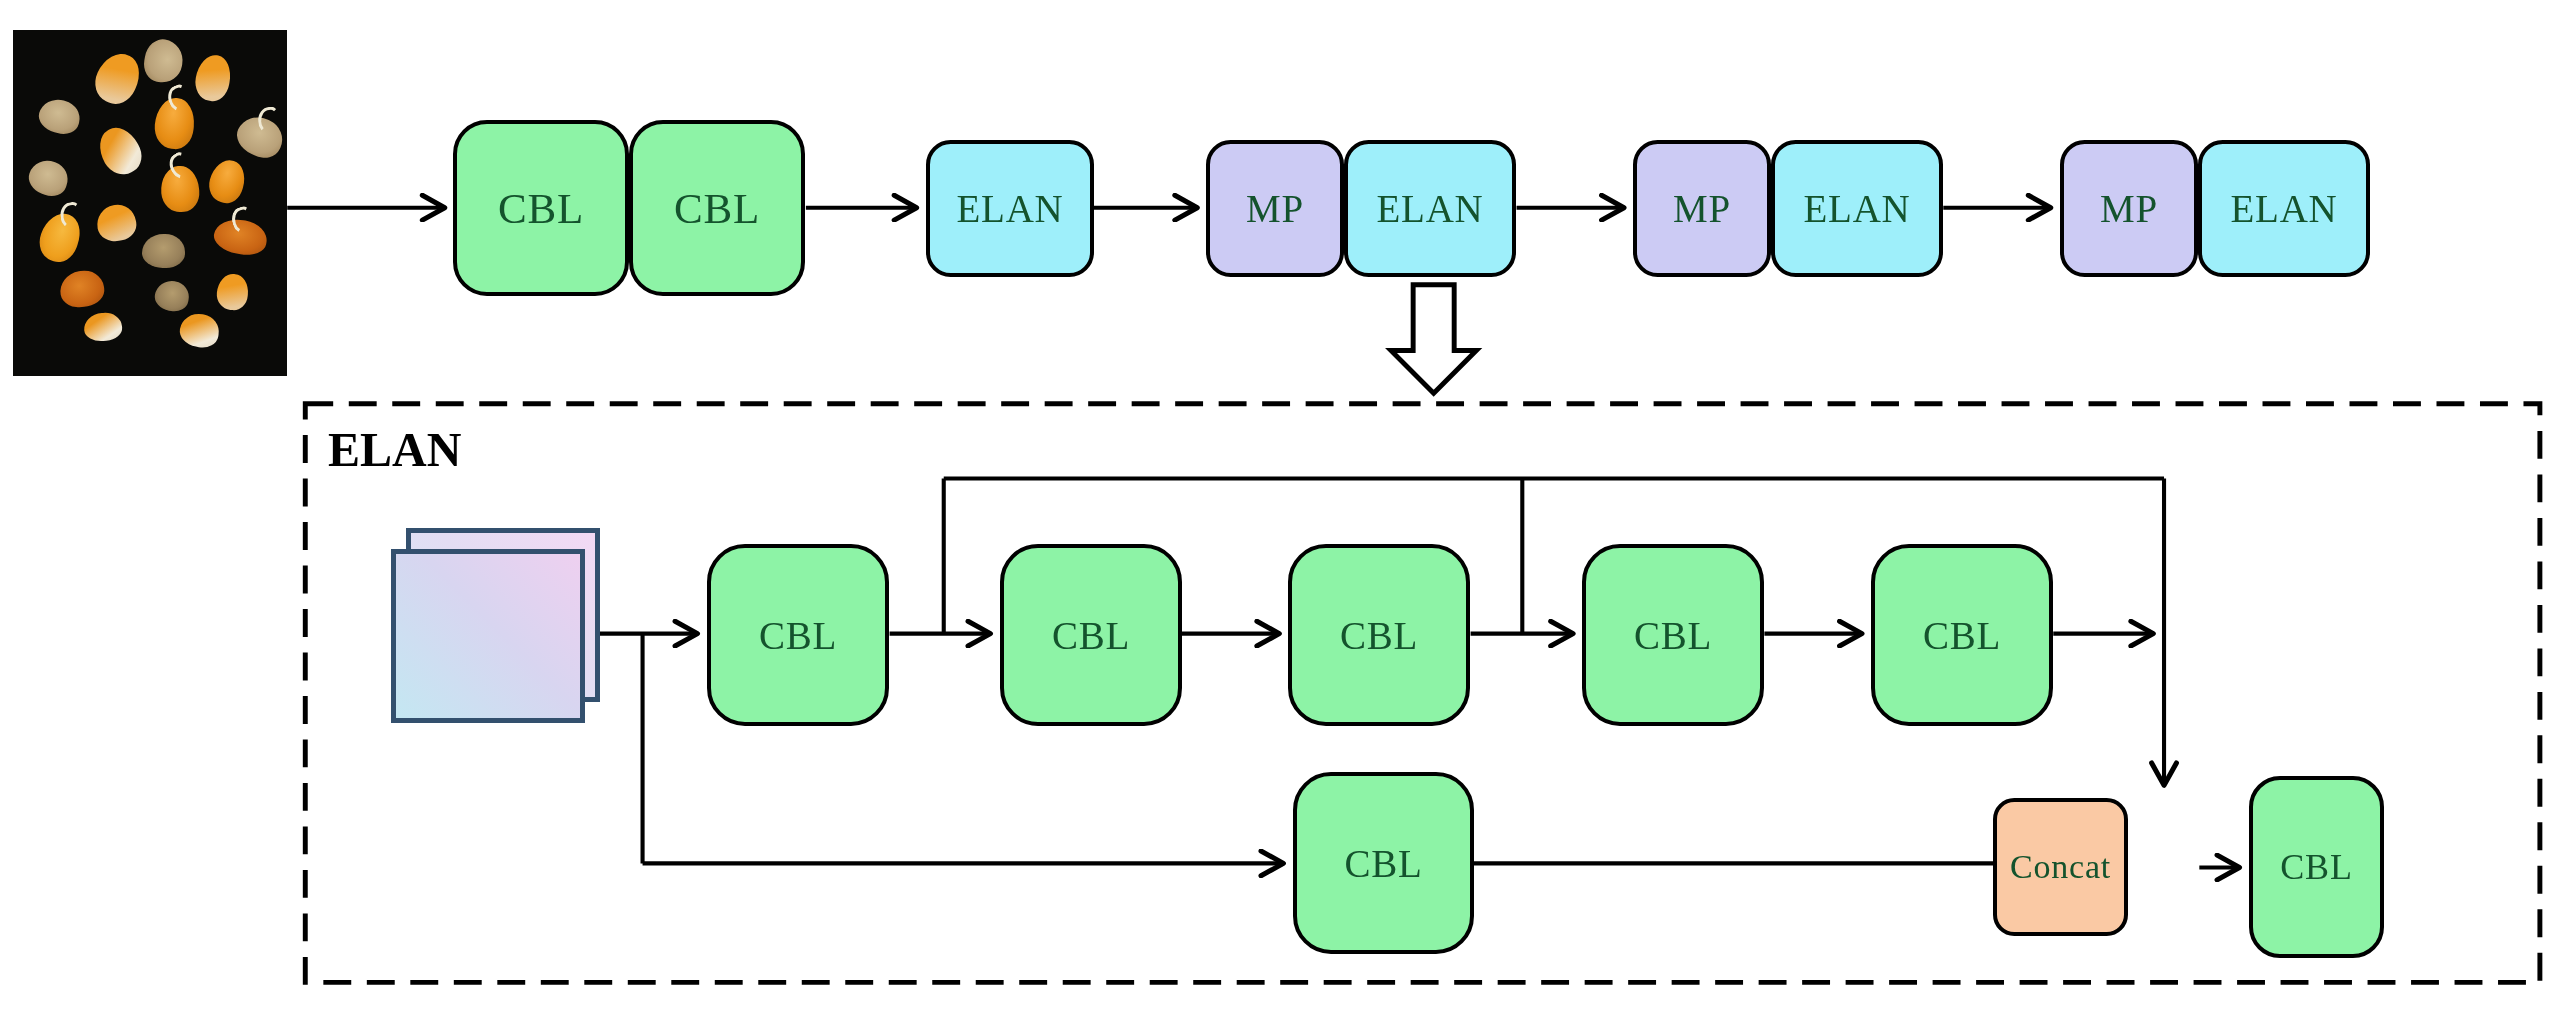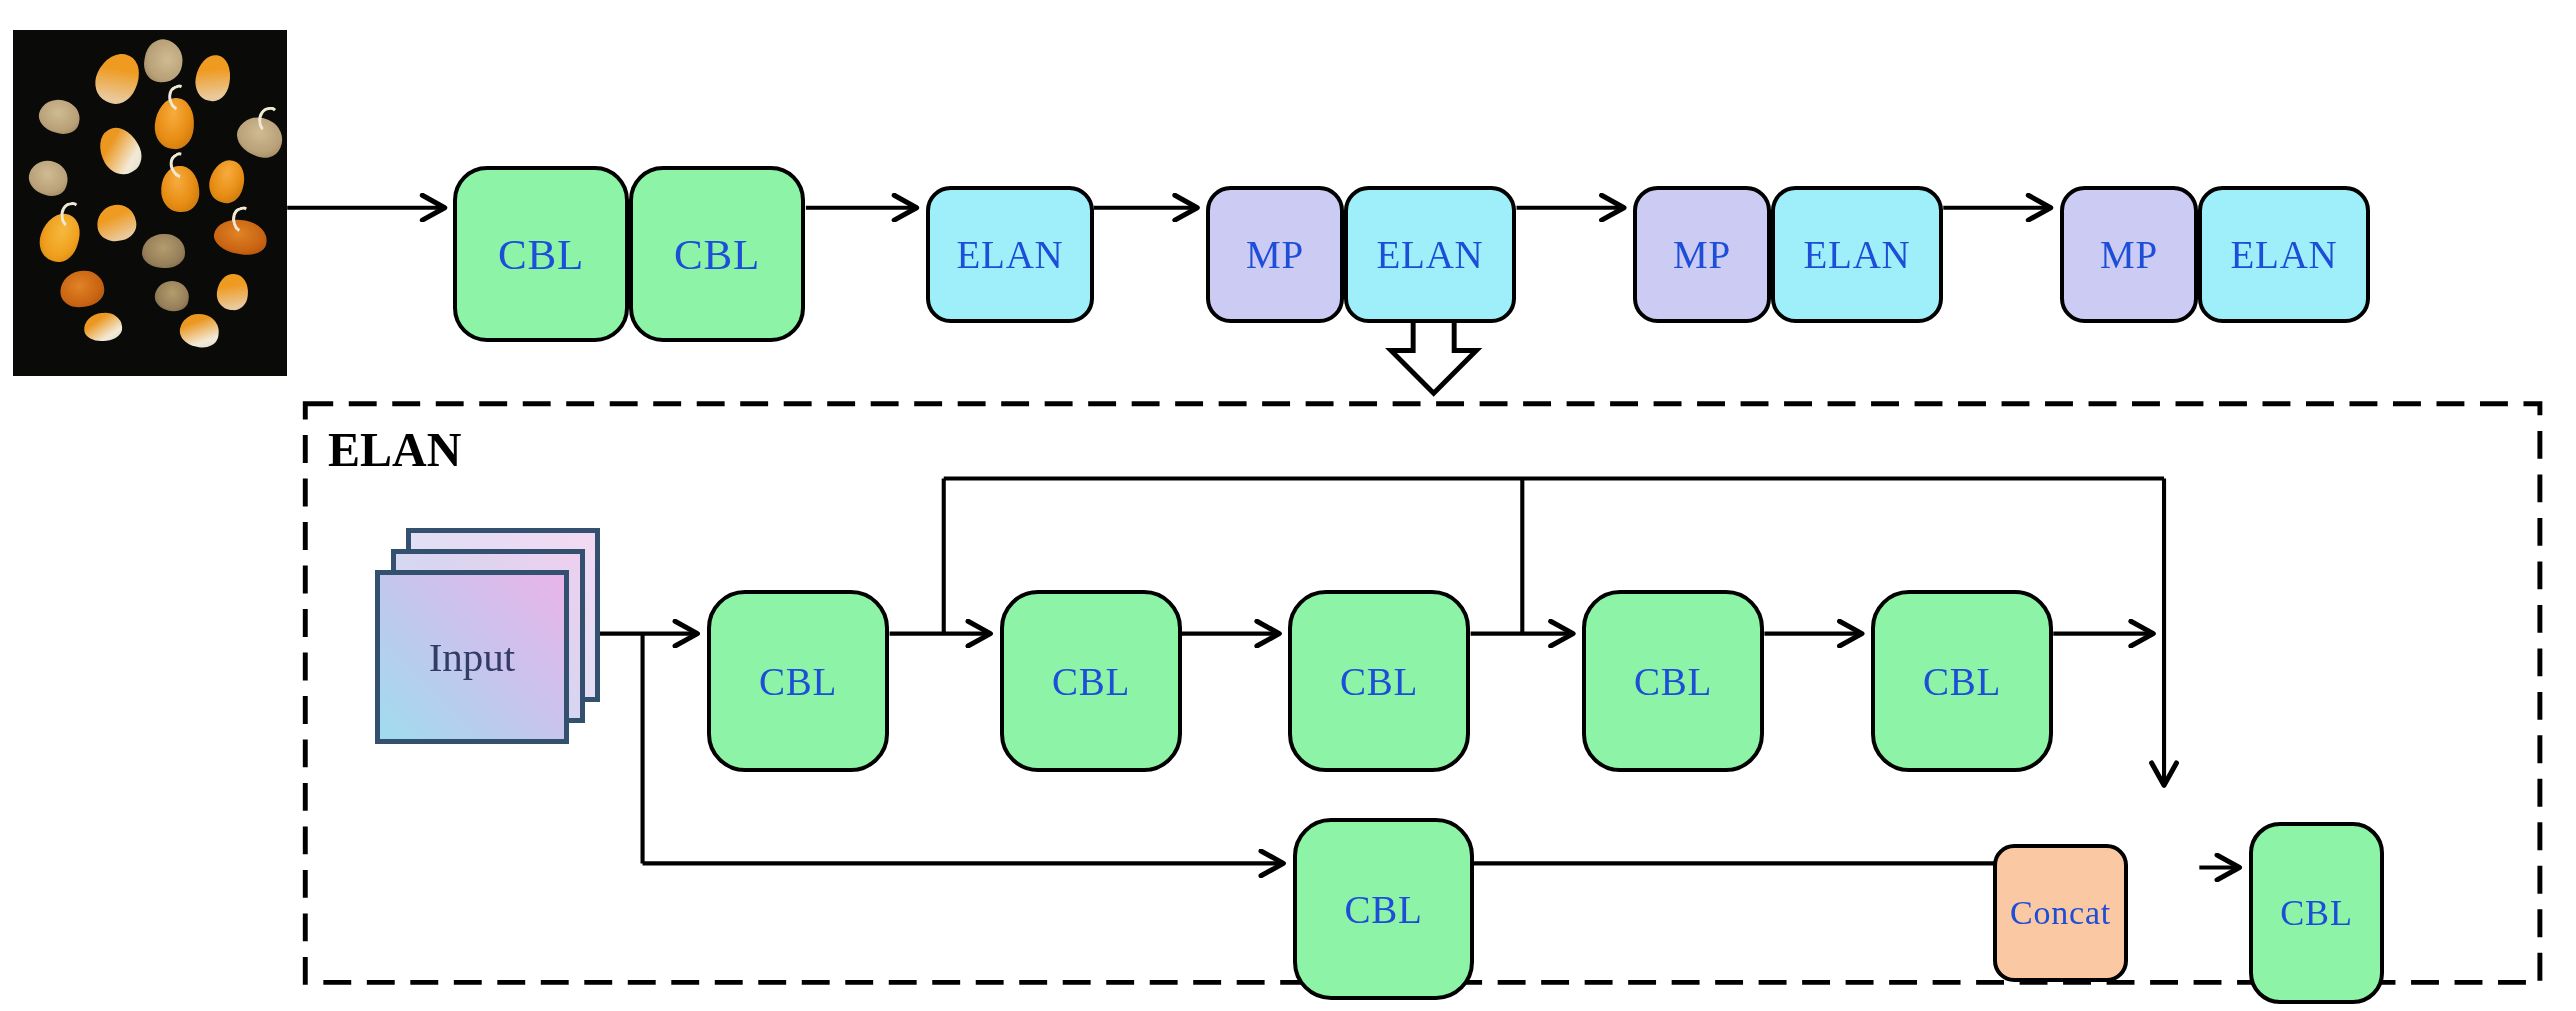--- a/index.html
+++ b/index.html
@@ -23,22 +23,22 @@
   .k-sprout .body::before{
     content:'';position:absolute;width:14.8px;height:19.7px;top:-13px;left:28%;
     border:3.3px solid #efe9d4;border-color:#efe9d4 transparent transparent #efe9d4;
     border-radius:60% 40% 50% 50%;transform:rotate(-28deg);
   }
   .kernel .body{position:relative;}
 
   
   .block{
     position:absolute;display:flex;align-items:center;justify-content:center;
-    border:4.1px solid #000;color:#1d4ed8;box-sizing:border-box;background:#fff;
-    line-height:1;letter-spacing:0.8px;margin-top:46px;
+    border:4.1px solid #000;color:#14532d;box-sizing:border-box;background:#fff;
+    line-height:1;letter-spacing:0.8px;
   }
   .cbl-top {background:var(--cbl,#8df3a6);border-radius:34px;font-size:43px;}
   .elan-top{background:var(--elan,#9eeffa);border-radius:24.6px;font-size:39px;}
   .mp-top  {background:var(--mp,#cccbf4);border-radius:24.6px;font-size:39px;}
   .cbl-det {background:var(--cbl,#8df3a6);border-radius:38px;font-size:39px;}
   .concat  {background:var(--concat,#fac9a4);border-radius:21.3px;font-size:34px;}
   .cbl-out {background:var(--cbl,#8df3a6);border-radius:31px;font-size:36px;}
 
   .elan-title{
     position:absolute;left:328px;top:422px;font-size:48px;font-weight:bold;color:#000;
@@ -156,23 +156,20 @@
   <div class="block elan-top" style="left:1344px;top:140px;width:172px;height:137px">ELAN</div>
   <div class="block mp-top" style="left:1633px;top:140px;width:138px;height:137px">MP</div>
   <div class="block elan-top" style="left:1771px;top:140px;width:172px;height:137px">ELAN</div>
   <div class="block mp-top" style="left:2060px;top:140px;width:138px;height:137px">MP</div>
   <div class="block elan-top" style="left:2198px;top:140px;width:172px;height:137px">ELAN</div>
 
   <div class="elan-title">ELAN</div>
 
   <div class="inp-sq inp-back"></div>
   <div class="inp-sq inp-mid"></div>
-  <div class="inp-sq inp-front">
-    <span>Input</span>
-  </div>
 
   <div class="block cbl-det" style="left:707px;top:544px;width:182px;height:182px">CBL</div>
   <div class="block cbl-det" style="left:1000px;top:544px;width:182px;height:182px">CBL</div>
   <div class="block cbl-det" style="left:1288px;top:544px;width:182px;height:182px">CBL</div>
   <div class="block cbl-det" style="left:1582px;top:544px;width:182px;height:182px">CBL</div>
   <div class="block cbl-det" style="left:1871px;top:544px;width:182px;height:182px">CBL</div>
 
   <div class="block cbl-det" style="left:1293px;top:772px;width:181px;height:182px">CBL</div>
   <div class="block concat" style="left:1993px;top:798px;width:135px;height:138px">Concat</div>
   <div class="block cbl-out" style="left:2249px;top:776px;width:135px;height:182px">CBL</div>

